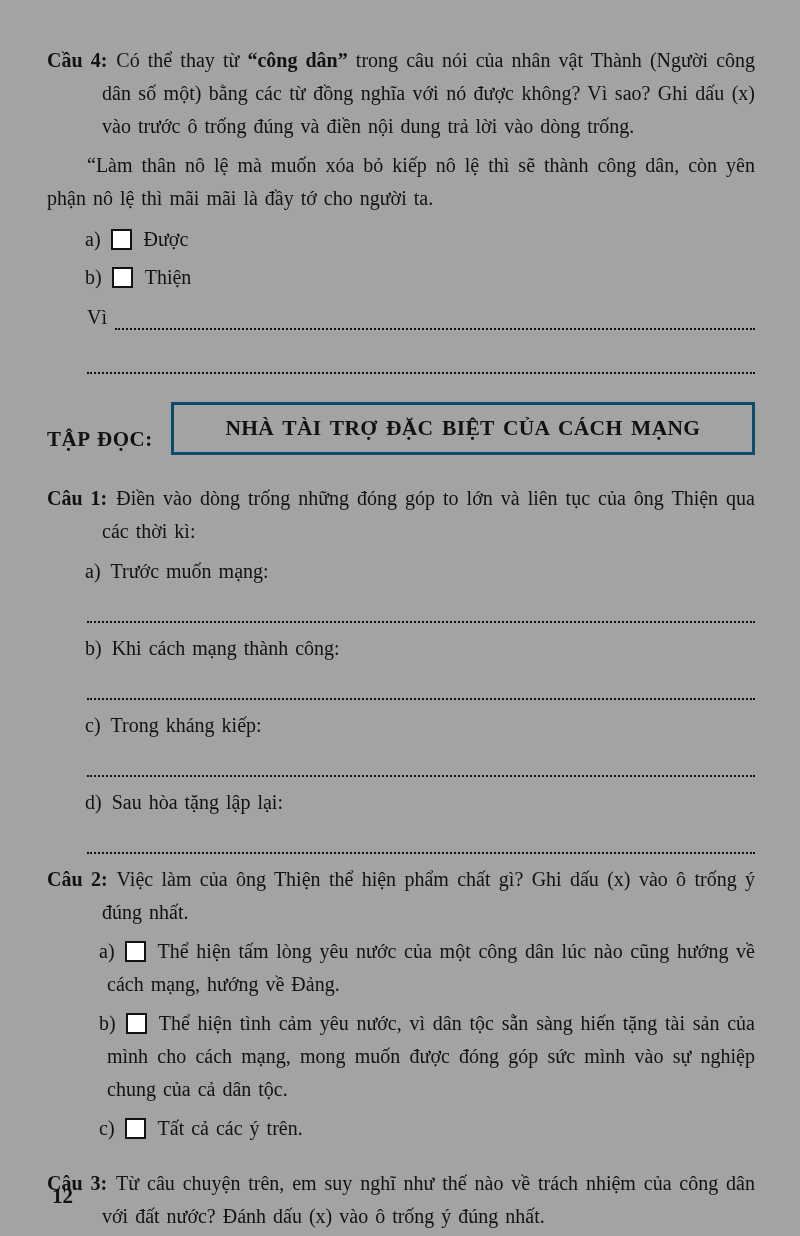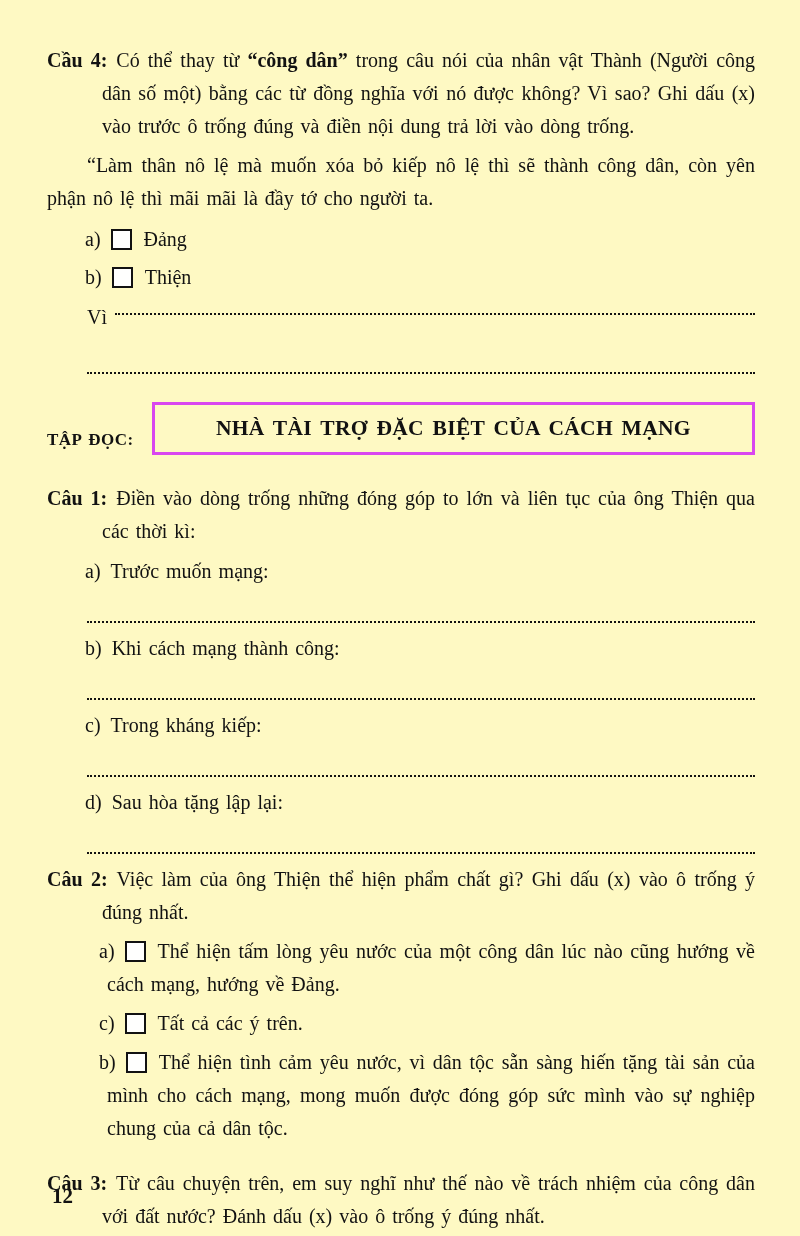--- a/index.html
+++ b/index.html
@@ -1,20 +1,20 @@
 <!DOCTYPE html>
 <html><head>
 <meta charset="utf-8">
 <style>
   html,body{margin:0;padding:0;background:#e8e8e8;}
   .page{
     position:relative;
     width:800px;height:1236px;
     margin:0 auto;
-    background:#fef9c3;
+    background:#a3a3a3;
     color:#121212;
     font-family:"Liberation Serif","DejaVu Serif",serif;
     font-size:20px;
     line-height:33px;
     overflow:hidden;
     box-sizing:border-box;
     padding:44px 45px 0 47px;
     word-spacing:2px;
   }
   p{margin:0;}
@@ -58,21 +58,21 @@
     margin-top:6px;
   }
   .opt-wrap .cb{
     display:inline-block;
     margin:0 12px 0 10px;
     vertical-align:-4px;
   }
   
   .vi-row{
     display:flex;
-    align-items:center;
+    align-items:flex-end;
     margin-left:40px;
     margin-top:7px;
     height:33px;
   }
   .vi-row .fill{
     flex:1;
     border-bottom:2.5px dotted #121212;
     margin-left:8px;
     transform:translateY(-4px);
   }
@@ -85,29 +85,29 @@
   .dotrow.tall{margin-top:14px;}
   
   .section{
     display:flex;
     align-items:center;
     margin-top:26px;
     margin-bottom:26px;
   }
   .section-label{
     font-weight:bold;
-    font-size:17px;
+    font-size:21px;
     letter-spacing:.5px;
     white-space:nowrap;
     margin-right:18px;
     margin-top:23px;
   }
   .title-box{
     flex:1;
-    border:3px solid #d946ef;
+    border:3px solid #0c4a6e;
     text-align:center;
     font-weight:bold;
     font-size:21.5px;
     padding:7px 4px;
     letter-spacing:.3px;
     word-spacing:3px;
   }
   .mt6{margin-top:22px;}
   .mt8{margin-top:8px;}
   .q1-item{margin-top:7px;}
@@ -124,21 +124,21 @@
 
 <div class="page">
 
   <p class="q"><b class="qlabel">Cầu 4:</b><span>Có thể thay từ </span><b>“công dân”</b><span> trong câu nói của nhân vật Thành (Người công dân số một) bằng các từ đồng nghĩa với nó được không? Vì sao? Ghi dấu (x) vào trước ô trống đúng và điền nội dung trả lời vào dòng trống.</span></p>
 
   <p class="quote">“Làm thân nô lệ mà muốn xóa bỏ kiếp nô lệ thì sẽ thành công dân, còn yên phận nô lệ thì mãi mãi là đầy tớ cho người ta.</p>
 
   <div class="opt-row mt8">
     <span class="letter">a)</span>
     <span class="cb"></span>
-    <span>Đảng</span>
+    <span>Được</span>
   </div>
   <div class="opt-row">
     <span class="letter">b)</span>
     <span class="cb"></span>
     <span>Thiện</span>
   </div>
 
   <div class="vi-row">
     <span>Vì</span>
     <span class="fill"></span>
@@ -173,22 +173,22 @@
   <div class="opt-row q1-item">
     <span class="letter">d)</span>
     <span>Sau hòa tặng lập lại:</span>
   </div>
   <div class="dotrow q1-dots"></div>
 
   <p class="q mt8"><b class="qlabel">Câu 2:</b><span>Việc làm của ông Thiện  thể hiện phẩm chất gì? Ghi dấu (x) vào ô trống ý đúng nhất.</span></p>
 
   <p class="opt-wrap"><span>a)</span><span class="cb"></span><span>Thể hiện tấm lòng yêu nước của một công dân lúc nào cũng hướng về cách mạng, hướng về Đảng.</span></p>
 
+  <p class="opt-wrap"><span>b)</span><span class="cb"></span><span>Thể hiện tình cảm yêu nước, vì dân tộc sẵn sàng hiến tặng tài sản của mình cho cách mạng, mong muốn được đóng góp sức mình vào sự nghiệp chung của cả dân tộc.</span></p>
+
   <p class="opt-wrap"><span>c)</span><span class="cb"></span><span>Tất cả các ý trên.</span></p>
-
-  <p class="opt-wrap"><span>b)</span><span class="cb"></span><span>Thể hiện tình cảm yêu nước, vì dân tộc sẵn sàng hiến tặng tài sản của mình cho cách mạng, mong muốn được đóng góp sức mình vào sự nghiệp chung của cả dân tộc.</span></p>
 
   <p class="q mt6"><b class="qlabel">Câu 3:</b><span>Từ câu chuyện trên, em suy nghĩ như thế nào về trách nhiệm của công dân với đất nước? Đánh dấu (x) vào ô trống ý đúng nhất.</span></p>
 
   <p class="opt-wrap"><span>a)</span><span class="cb"></span><span>Phải biết yêu nước.</span></p>
 
   <div class="pagenum">12</div>
 </div>
 
 </body></html>

